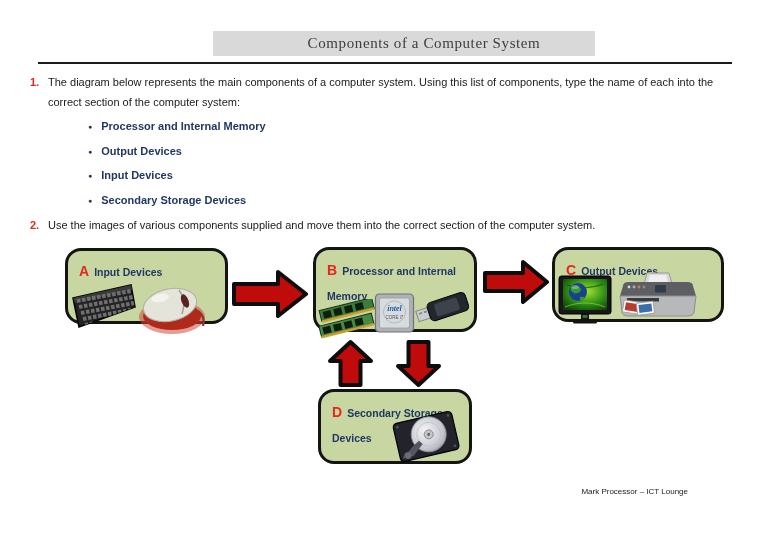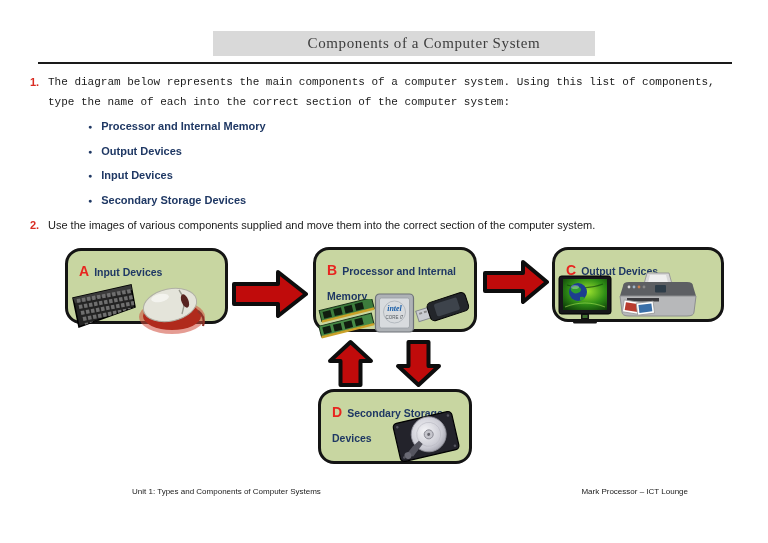--- a/index.html
+++ b/index.html
@@ -7,21 +7,21 @@
   .page{position:relative;width:768px;height:543px;background:#fff;overflow:hidden;}
 
   .title-bar{position:absolute;left:213px;top:31px;width:342px;height:25px;
     background:var(--title-bg,#d9d9d9);display:flex;align-items:center;justify-content:center;
     font-family:"Liberation Serif",serif;font-size:15px;color:var(--title-text,#3d3d3d);letter-spacing:.6px;padding-left:40px;}
   .rule{position:absolute;left:38px;top:62px;width:694px;height:2px;background:#1a1a1a;}
 
   .numbered{position:absolute;display:flex;font-size:11px;line-height:20px;}
   .numbered .num{width:18px;flex:0 0 18px;font-weight:bold;color:var(--number-red,#d92b21);}
   .item1{left:30px;top:72px;width:717px;}
-  .item1 .txt{width:699px;font-family:Liberation Mono, monospace;}
+  .item1 .txt{width:699px;}
   .item2{left:30px;top:215px;width:717px;}
 
   .bullet-list{position:absolute;left:88px;top:121px;}
   .bullet-item{font-size:11px;font-weight:bold;color:var(--heading-blue,#1f3864);
     line-height:11px;margin-bottom:13.5px;}
   .bullet-item::before{content:"●";font-size:7px;color:var(--heading-blue,#1f3864);
     margin-right:9px;vertical-align:1px;}
 
   .dbox{position:absolute;box-sizing:border-box;border:3px solid var(--box-border,#141414);
     border-radius:16px;background:var(--box-fill,#c8d6a1);padding:8px 8px 0 11px;}
@@ -231,16 +231,15 @@
         <polygon points="11,41 20,34 27,30 30,34 18,44" fill="#55555f"></polygon>
         <circle cx="13" cy="42" r="3.5" fill="#6a6a74"></circle>
         <circle cx="9" cy="12" r="1.3" fill="#55555f"></circle>
           <circle cx="61" cy="12" r="1.3" fill="#55555f"></circle>
         <circle cx="9" cy="43" r="1.3" fill="#55555f"></circle>
           <circle cx="61" cy="43" r="1.3" fill="#55555f"></circle>
       </g>
     </svg>
   </div>
 
-  <div class="footer-left">Unit 1: Types and Components of Computer Systems</div>
   <div class="footer-right">Mark Processor – ICT Lounge</div>
 
 </div>
 
 </body></html>

